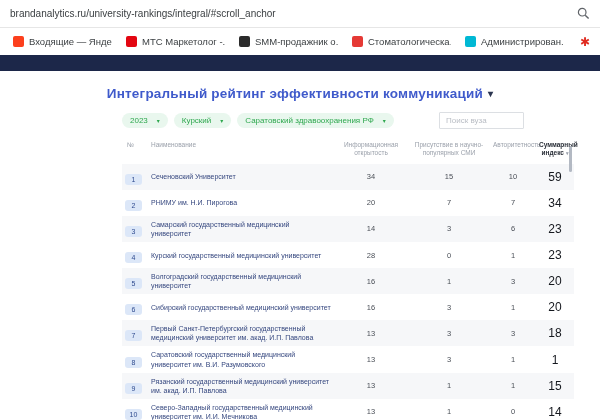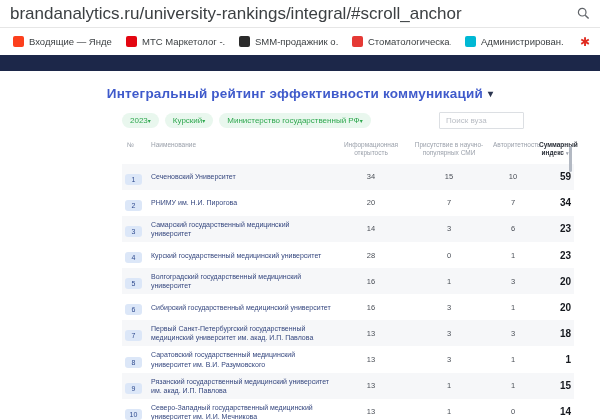--- a/index.html
+++ b/index.html
@@ -2,21 +2,21 @@
 <html><head>
 <meta charset="utf-8">
 <style>
   * { box-sizing: border-box; margin: 0; padding: 0; }
   html,body { width:600px; height:420px; overflow:hidden; background:#fff;
               font-family:"Liberation Sans", sans-serif; }
 
   
   .address-bar { height:28px; display:flex; align-items:center; justify-content:space-between;
                  padding:0 10px; background:#fff; border-bottom:1px solid #e6e6e6; }
-  .url { font-size:17px; color:#3c4043; }
+  .url { font-size:10px; color:#3c4043; }
   .magnifier svg { display:block; }
 
   .bookmarks-bar { height:27px; display:flex; align-items:center; padding:0 6px;
                    background:#fff; }
   .bm-items { display:flex; align-items:center; flex:1; overflow:hidden; }
   .bookmark { display:flex; align-items:center; gap:5px; padding:2px 7px; max-width:113px;
               white-space:nowrap; overflow:hidden; cursor:pointer; }
   .bookmark .fav { width:11px; height:11px; border-radius:2px; flex:0 0 11px; }
   .bookmark .bm-label { font-size:9.5px; color:#3c4043; overflow:hidden; text-overflow:clip; }
   .ext-icon { color:#e02b20; font-size:12px; padding:0 4px; cursor:pointer; }
@@ -25,21 +25,21 @@
 
   
   .title { text-align:center; margin:15px 6px 11px; font-size:13.5px; font-weight:600;
            color:#3f5acb; letter-spacing:.2px; }
   .title-caret { color:#2b3550; font-size:10px; margin-left:5px; vertical-align:1px; }
 
   .main { width:452px; margin-left:122px; position:relative; }
 
   .controls { display:flex; align-items:center; justify-content:space-between; margin-bottom:9px; }
   .filters { display:flex; gap:6px; }
-  .pill { display:inline-flex; align-items:center; gap:0; background:#e9f7ee; color:#2fa84f;
+  .pill { display:inline-flex; align-items:center; gap:9px; background:#e9f7ee; color:#2fa84f;
           border:none; border-radius:10px; padding:3px 8px; font-size:8px; cursor:pointer;
           font-family:"Liberation Sans", sans-serif; }
   .pill .caret { font-size:6px; color:#2fa84f; }
   .search { width:85px; margin-right:50px; border:1px solid #dcdfe3; border-radius:1px;
             padding:3px 6px; font-size:8px; color:#333; outline:none;
             font-family:"Liberation Sans", sans-serif; }
   .search::placeholder { color:#b9bdc4; }
 
   
   table { width:452px; border-collapse:collapse; table-layout:fixed; }
@@ -58,21 +58,21 @@
   .sort-caret { font-size:5px; color:#9ba1ab; margin-left:2px; }
 
   tbody tr:nth-child(odd) { background:#f6f7f9; }
   tbody td { padding:4px 3px; vertical-align:middle; }
   td.rank-cell { padding-left:3px; }
   .rank-badge { display:inline-block; min-width:17px; padding:2px 2px; text-align:center;
                 background:#dce7f8; border-radius:3px; color:#2f4b8f; font-size:7px; }
   .uni-name { font-size:7px; line-height:1.3; color:#35477f; text-decoration:none; display:block;
               max-width:182px; cursor:pointer; }
   td.num { text-align:center; font-size:7.5px; color:#4a4f57; }
-  td.total { text-align:right; font-size:10px; font-weight:700; color:#15181e; }
+  td.total { text-align:center; font-size:12px; font-weight:400; color:#15181e; }
 
   .scroll-thumb { position:absolute; left:569px; top:146px; width:3px; height:26px;
                   background:#b3b9c3; border-radius:2px; }
 </style>
 </head>
 <body>
 
 <div>
 
   <div class="address-bar">
@@ -127,21 +127,21 @@
       <div class="filters">
         <button class="pill">
           <span>2023</span>
           <span class="caret">▾</span>
         </button>
         <button class="pill">
           <span>Курский</span>
           <span class="caret">▾</span>
         </button>
         <button class="pill">
-          <span>Министерство государственный РФ</span>
+          <span>Саратовский здравоохранения РФ</span>
           <span class="caret">▾</span>
         </button>
       </div>
       <input class="search" type="text" placeholder="Поиск вуза" style="">
     </div>
 
     <table>
       <colgroup>
         <col class="c-rank">
           <col class="c-name">

